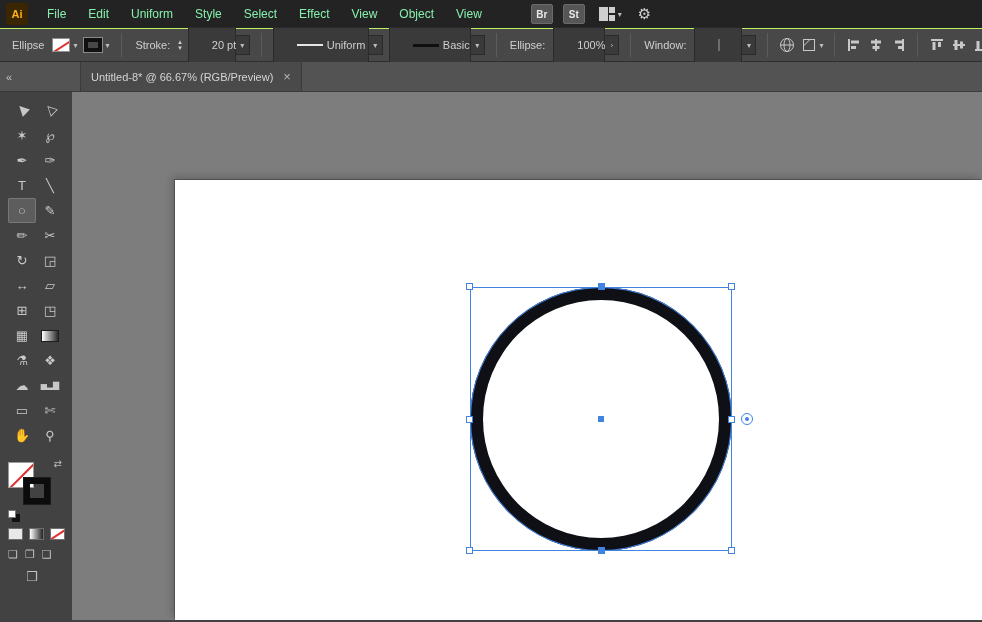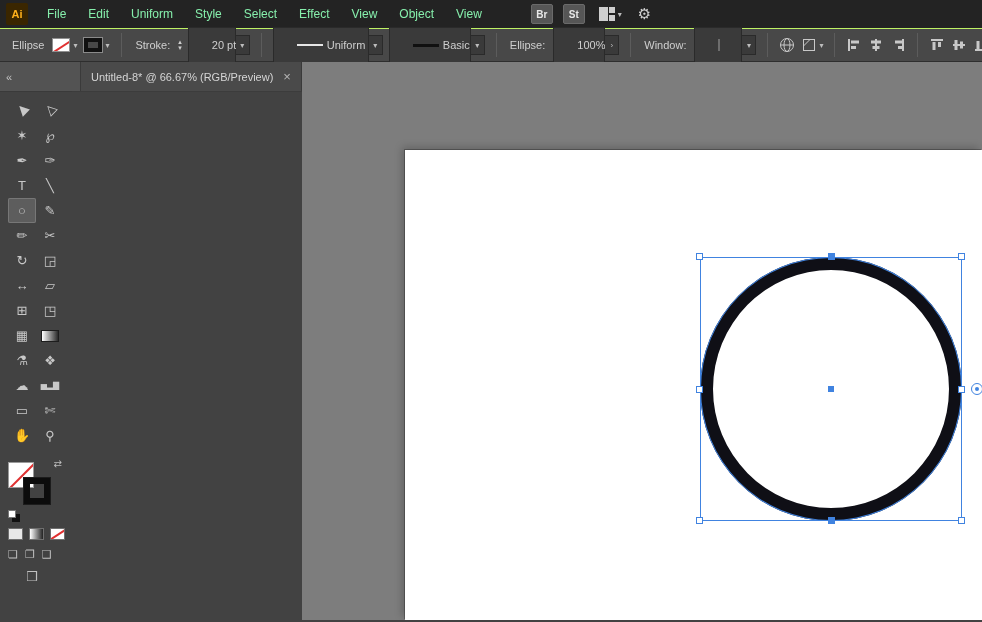--- a/index.html
+++ b/index.html
@@ -77,21 +77,21 @@
   .chiprow{display:flex;gap:6px;margin:18px 0 0 8px;}
   .chip{width:15px;height:12px;border:1px solid #6f6f6f;}
   .chip.c-color{background:#e8e8e8;}
   .chip.c-grad{background:linear-gradient(90deg,#fff,#222);}
   .chip.c-none{background:#fff;position:relative;overflow:hidden;}
   .chip.c-none::after{content:"";position:absolute;left:-3px;top:4px;width:22px;height:2px;background:var(--none_red);transform:rotate(-33deg);}
   .moderow{display:flex;gap:7px;margin:8px 0 0 8px;font-size:11px;color:#c0c0c0;}
   .screenrow{margin:8px 0 0 26px;font-size:13px;color:#c0c0c0;}
 
   
-  #docarea{flex:1;display:flex;flex-direction:row;min-width:0;}
+  #docarea{flex:1;display:flex;flex-direction:column;min-width:0;}
   #tabstrip{height:30px;background:var(--strip_bg);display:flex;align-items:stretch;border-bottom:1px solid #3c3c3c;}
   .tab{margin-left:8px;background:var(--tab_bg);border-left:1px solid #3a3a3a;border-right:1px solid #3a3a3a;
     display:flex;align-items:center;gap:10px;padding:0 10px;font-size:11px;color:#d5d5d5;}
   .tab-close{color:#b5b5b5;font-size:13px;cursor:default;}
 
   #canvas{position:relative;flex:1;background:var(--canvas_bg);overflow:hidden;}
   #artboard{position:absolute;left:103px;top:88px;right:0;bottom:0;background:var(--artboard_white);
     box-shadow:-1px -1px 0 rgba(0,0,0,.25), -3px -3px 8px rgba(0,0,0,.2);}
   #ellipse-shape{position:absolute;left:398px;top:195px;width:262px;height:264px;border:13px solid var(--ring_black);
     border-radius:50%;outline:1px solid var(--selection_blue);outline-offset:-1px;}

